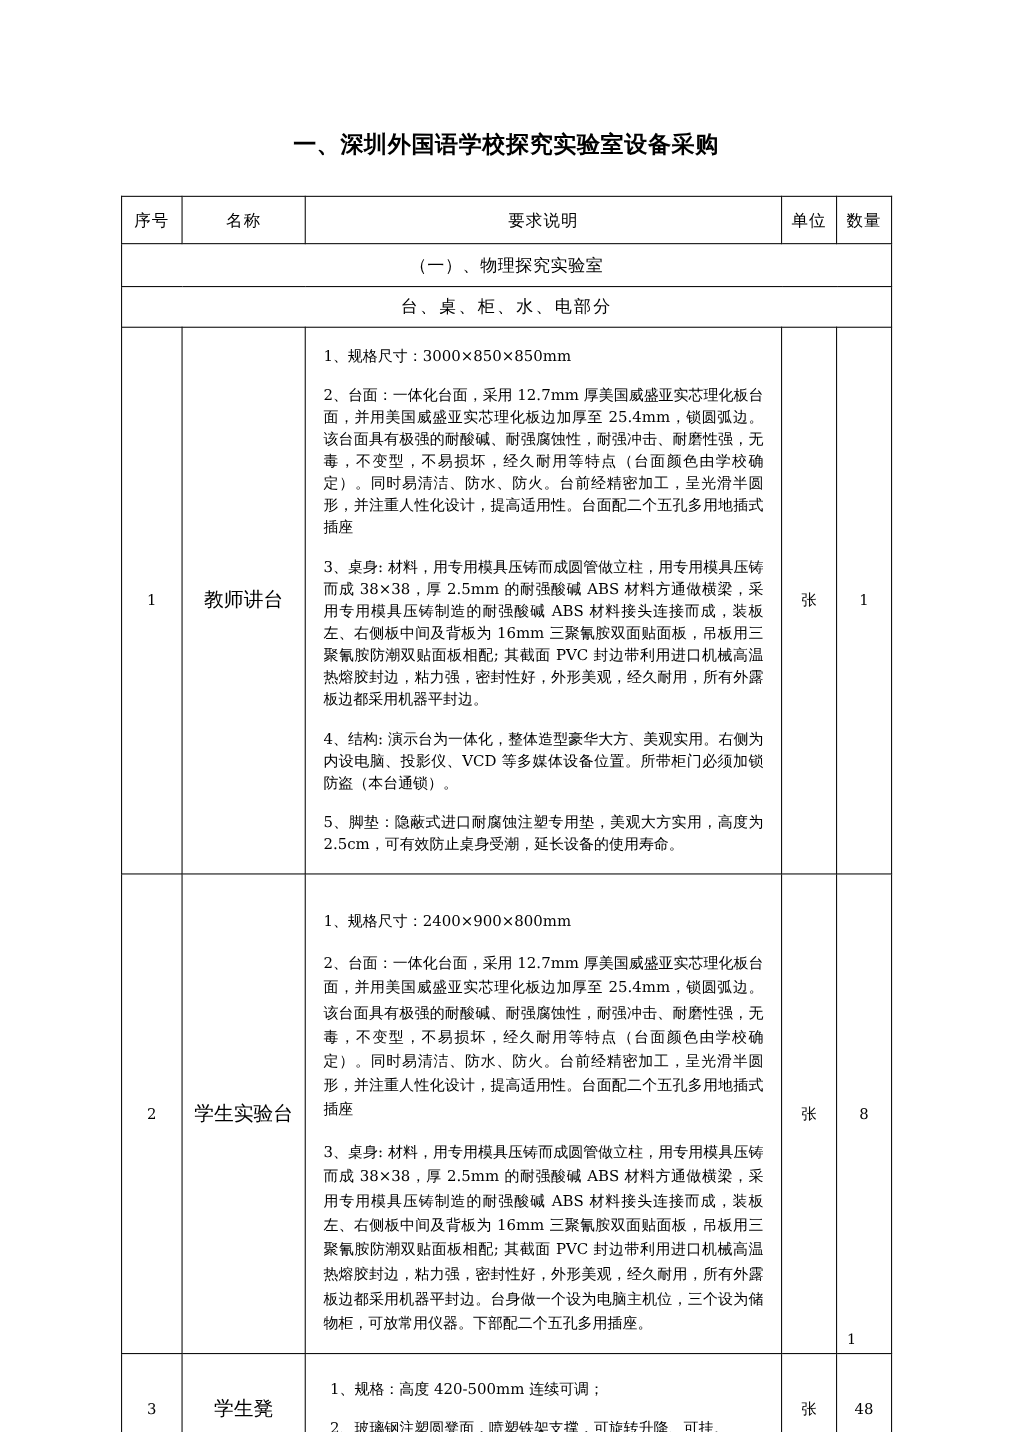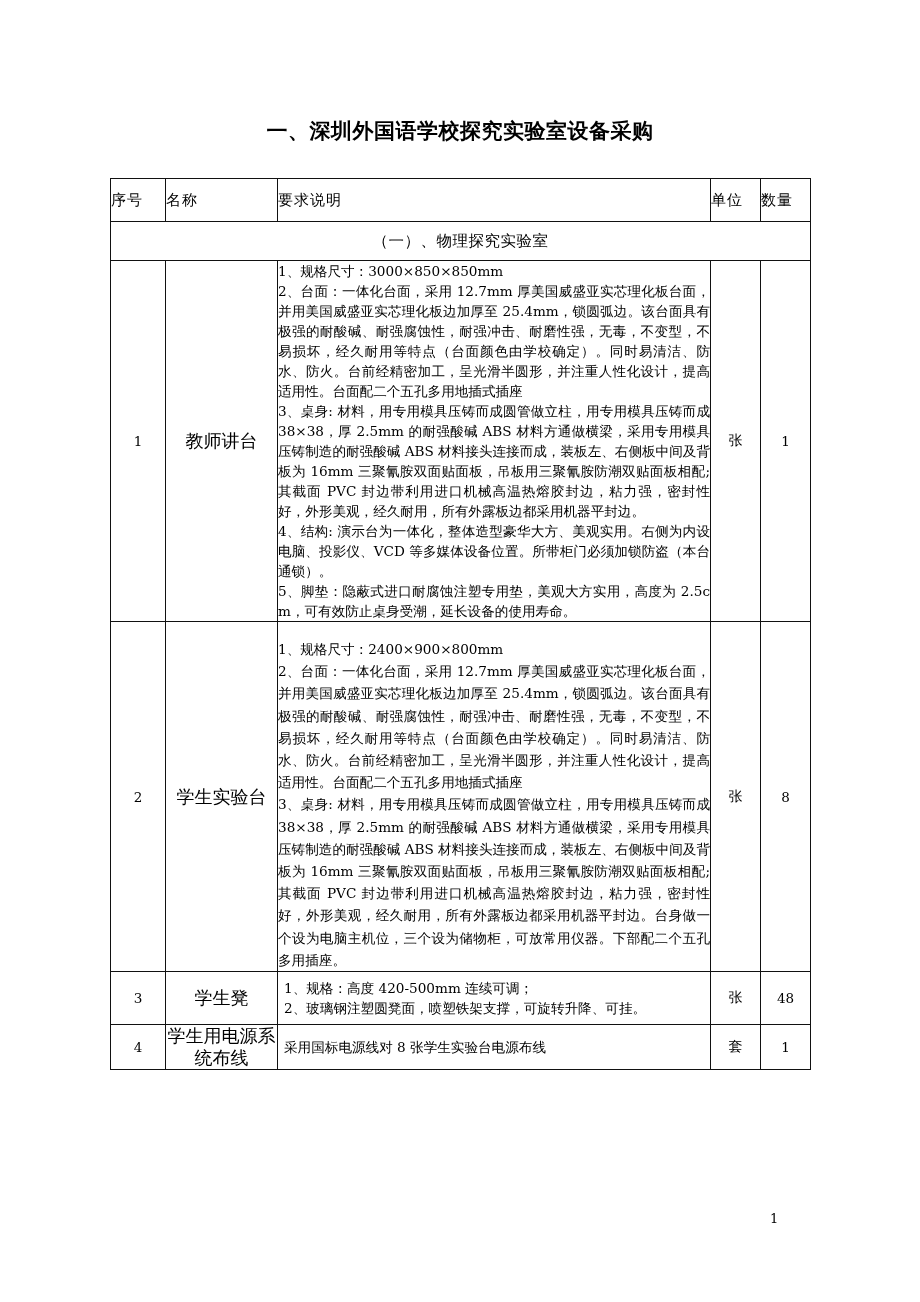--- a/index.html
+++ b/index.html
@@ -54,20 +54,21 @@
   }
 
   col.c-seq    { width: 55px; }
   col.c-name   { width: 112px; }
   col.c-desc   { width: 433px; }
   col.c-unit   { width: 50px; }
   col.c-qty    { width: 50px; }
 
   
   .hdr-cell {
+    text-align: center;
     font-size: 15px;
     font-family: "DejaVu Serif", "Liberation Serif", serif;
     height: 42px;
     line-height: 42px;
     letter-spacing: 1px;
   }
 
   
   .section-row-a {
     text-align: center;
@@ -111,21 +112,21 @@
     vertical-align: top;
     text-align: justify;
     text-justify: inter-ideograph;
     word-break: break-all;
   }
   .desc.tight2 {
     line-height: 22.2px;
     padding-top: 16px;
   }
   .desc p {
-    margin: 0;
+    margin: 16px;
   }
   .desc.single {
     vertical-align: middle;
     padding: 6px 6px;
   }
 
   .page-number {
     position: absolute;
     left: 770px;
     top: 1211px;
@@ -154,20 +155,23 @@
         <td class="hdr-cell">名称</td>
         <td class="hdr-cell">要求说明</td>
         <td class="hdr-cell">单位</td>
         <td class="hdr-cell">数量</td>
       </tr>
 
       <tr>
         <td class="section-row-a" colspan="5">（一）、物理探究实验室</td>
       </tr>
 
+      <tr>
+        <td class="section-row-b" colspan="5">台、桌、柜、水、电部分</td>
+      </tr>
 
       <tr>
         <td class="cell-num">1</td>
         <td class="cell-name">教师讲台</td>
         <td class="desc">
           <p>1、规格尺寸：3000×850×850mm</p>
           <p>2、台面：一体化台面，采用 12.7mm 厚美国威盛亚实芯理化板台面，并用美国威盛亚实芯理化板边加厚至 25.4mm，锁圆弧边。该台面具有极强的耐酸碱、耐强腐蚀性，耐强冲击、耐磨性强，无毒，不变型，不易损坏，经久耐用等特点（台面颜色由学校确定）。同时易清洁、防水、防火。台前经精密加工，呈光滑半圆形，并注重人性化设计，提高适用性。台面配二个五孔多用地插式插座</p>
           <p>3、桌身: 材料，用专用模具压铸而成圆管做立柱，用专用模具压铸而成 38×38，厚 2.5mm 的耐强酸碱 ABS 材料方通做横梁，采用专用模具压铸制造的耐强酸碱 ABS 材料接头连接而成，装板左、右侧板中间及背板为 16mm 三聚氰胺双面贴面板，吊板用三聚氰胺防潮双贴面板相配; 其截面 PVC 封边带利用进口机械高温热熔胶封边，粘力强，密封性好，外形美观，经久耐用，所有外露板边都采用机器平封边。</p>
           <p>4、结构: 演示台为一体化，整体造型豪华大方、美观实用。右侧为内设电脑、投影仪、VCD 等多媒体设备位置。所带柜门必须加锁防盗（本台通锁）。</p>
           <p class="last-loose">5、脚垫：隐蔽式进口耐腐蚀注塑专用垫，美观大方实用，高度为 2.5cm，可有效防止桌身受潮，延长设备的使用寿命。</p>

